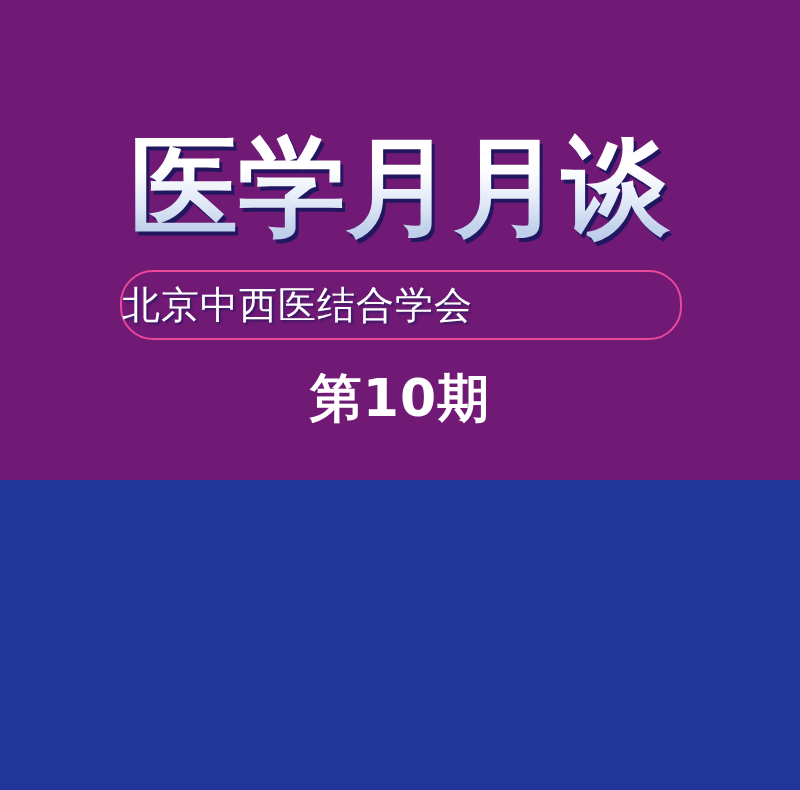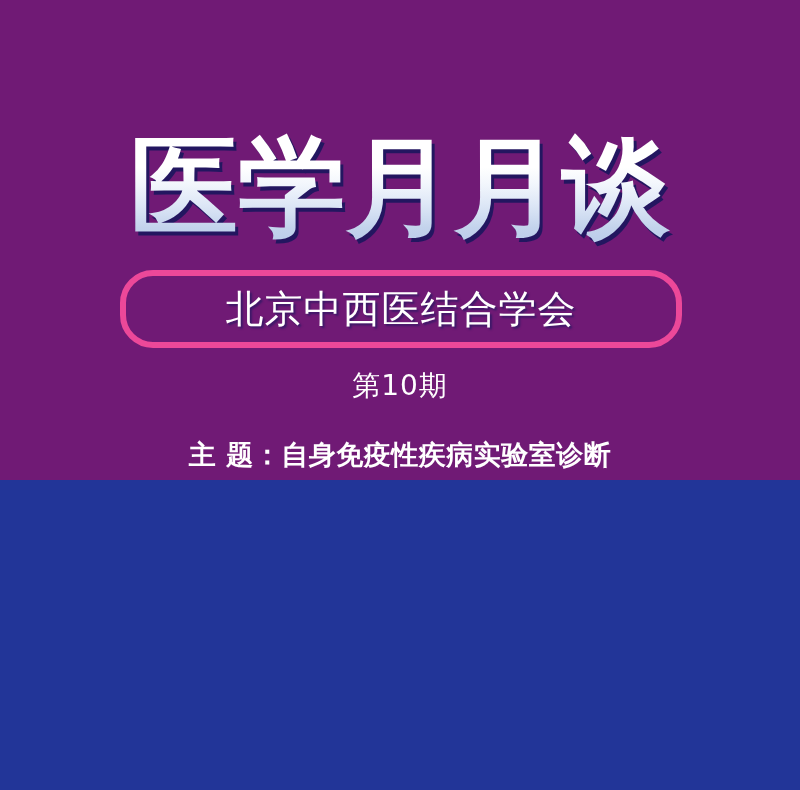--- a/index.html
+++ b/index.html
@@ -55,27 +55,26 @@
     filter: drop-shadow(3px 4px 0px rgba(10, 22, 90, 0.75));
     white-space: nowrap;
   }
 
   
   .org-pill {
     position: absolute;
     left: 120px;
     top: 270px;
     width: 562px;
-    height: 78px;
+    height: 70px;
     box-sizing: border-box;
-    border: 6px solid #ec4899;
+    border: 2px solid #ec4899;
     border-radius: 33px;
     display: flex;
     align-items: center;
-    justify-content: center;
     background: transparent;
   }
 
   .org-pill-label {
     font-family: "DejaVu Serif", "Liberation Serif", serif;
     font-size: 38px;
     font-weight: 400;
     line-height: 1;
     color: #ffffff;
     letter-spacing: 1px;
@@ -87,22 +86,22 @@
   .issue-row {
     position: absolute;
     left: 0;
     top: 372px;
     width: 800px;
     text-align: center;
   }
 
   .issue-number {
     font-family: "DejaVu Sans", "Liberation Sans", sans-serif;
-    font-size: 28px;
-    font-weight: 400;
+    font-size: 52px;
+    font-weight: 700;
     line-height: 1;
     color: #ffffff;
     letter-spacing: 1px;
     white-space: nowrap;
   }
 
   
   .subject-row {
     position: absolute;
     left: 0;
@@ -141,19 +140,16 @@
   </div>
 
   <div class="org-pill">
     <span class="org-pill-label">北京中西医结合学会</span>
   </div>
 
   <div class="issue-row">
     <span class="issue-number">第10期</span>
   </div>
 
-  <div class="subject-row">
-    <span class="subject-line">主 题：自身免疫性疾病实验室诊断</span>
-  </div>
 
   <div class="lower-blank"></div>
 
 </div>
 
 </body></html>

